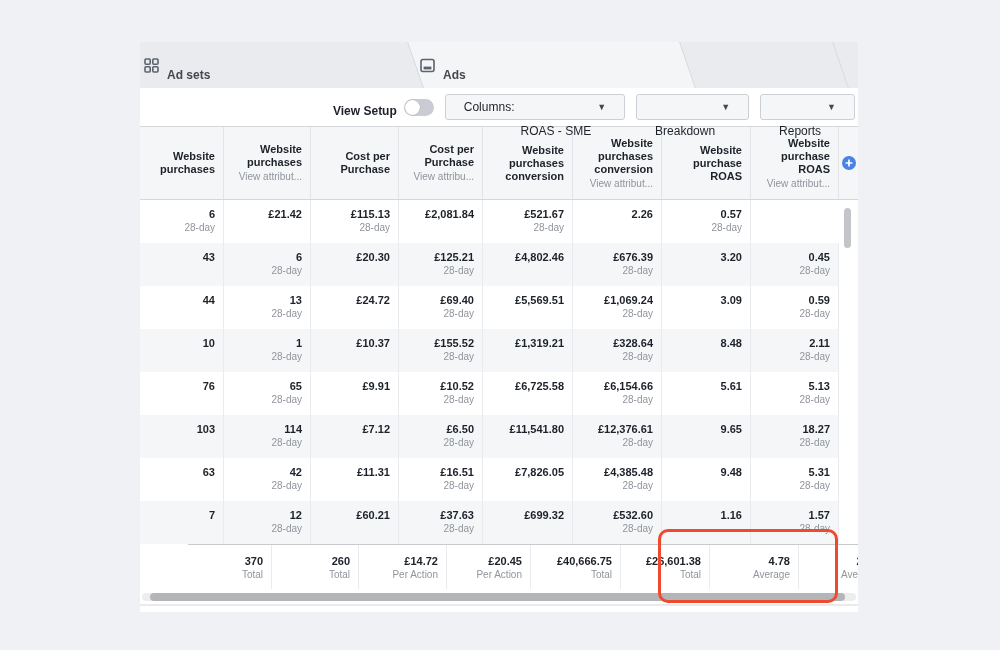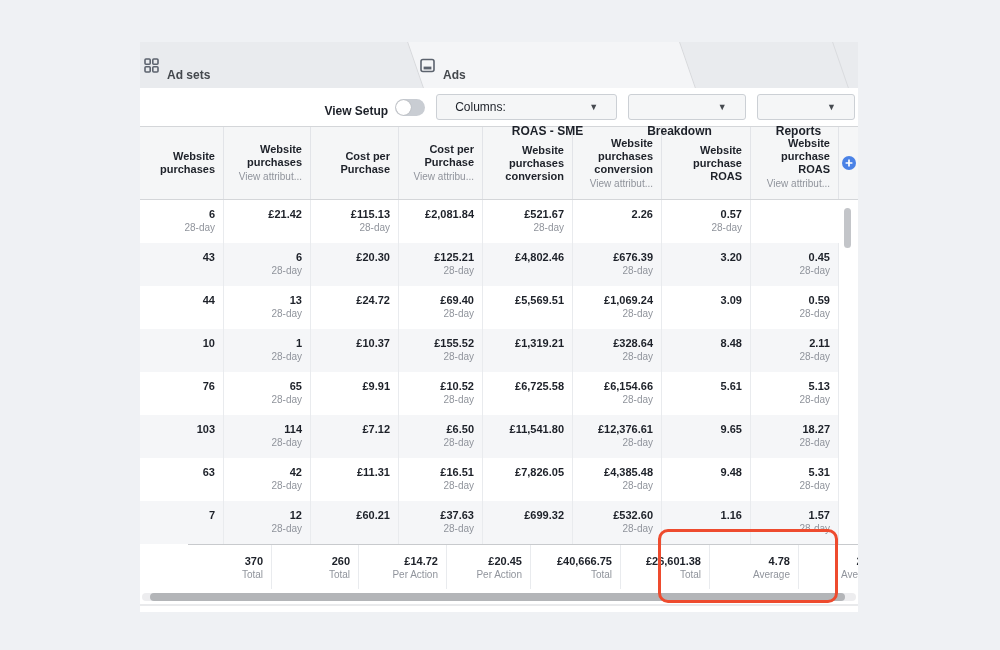--- a/index.html
+++ b/index.html
@@ -23,21 +23,21 @@
   
   .toolbar { position:relative; height:38px; background:#fff; display:flex; align-items:center;
       justify-content:flex-end; padding-right:3px; gap:11px; }
   .view-setup { display:flex; align-items:center; gap:7px; }
   .view-setup .vs-lbl { font-size:12px; font-weight:700; color:#1d2129;margin-top:8px; }
   .toggle { width:30px; height:17px; border-radius:9px; background:#c9cdd3; position:relative; }
   .toggle .knob { position:absolute; left:1px; top:1px; width:15px; height:15px; border-radius:50%;
       background:#fff; box-shadow:0 0 1px rgba(0,0,0,.35); }
   .tb-btn { height:26px; background:#f5f6f7; border:1px solid #ccd0d5; border-radius:3px;
       display:flex; align-items:center; gap:6px; padding:0 18px; font-size:12px; color:#1d2129; }
-  .tb-btn .bold { font-weight:700;margin-top:48px; }
+  .tb-btn .bold { font-weight:400;margin-top:48px; }
   .tb-btn .caret { font-size:9px; color:#464a50; line-height:1; }
 
   
   .grid-row { display:grid; grid-template-columns:83px 87px 88px 84px 90px 89px 89px 88px 20px; }
   .thead { height:74px; background:#f5f6f7; border-top:1px solid #d4d6d9; border-bottom:1px solid #d4d6d9; }
   .th { display:flex; flex-direction:column; justify-content:center; align-items:flex-end;
       text-align:right; padding:4px 8px; border-left:1px solid #e2e4e8; }
   .th:first-child { border-left:none; }
   .th .t { font-size:11px; font-weight:700; color:#1d2129; line-height:13px; }
   .th .a { font-size:10px; color:#90949c; line-height:13px; margin-top:1px; }

